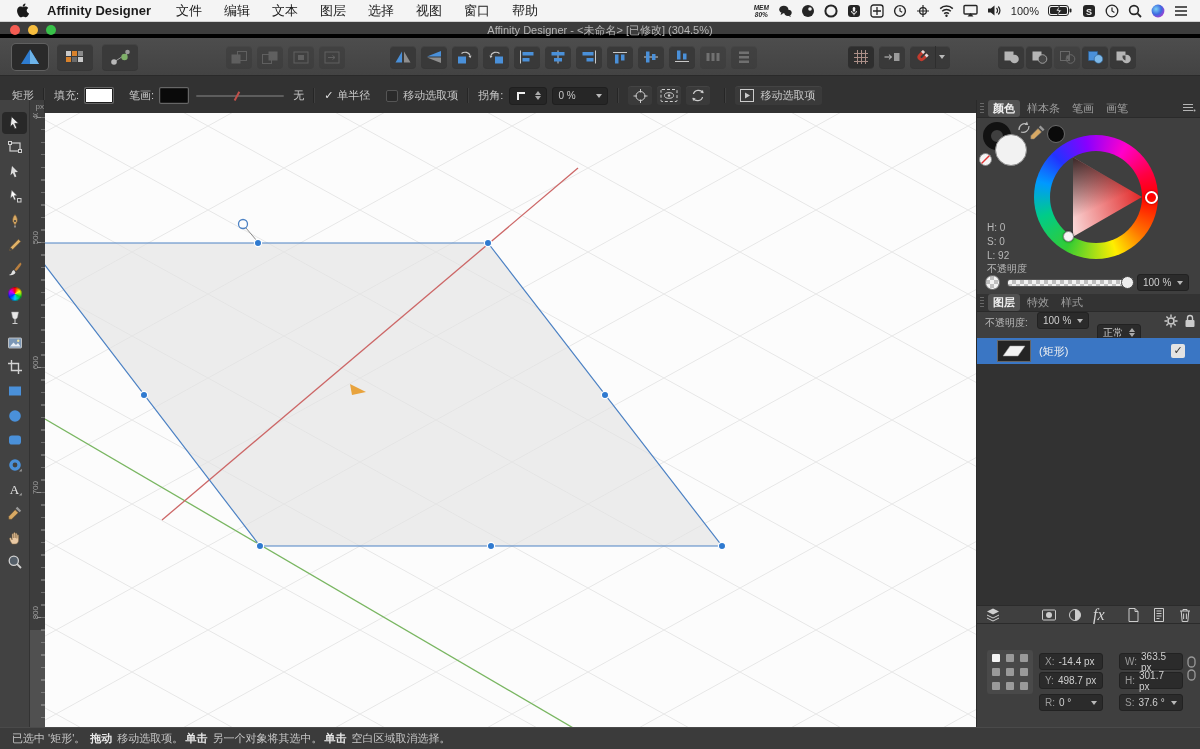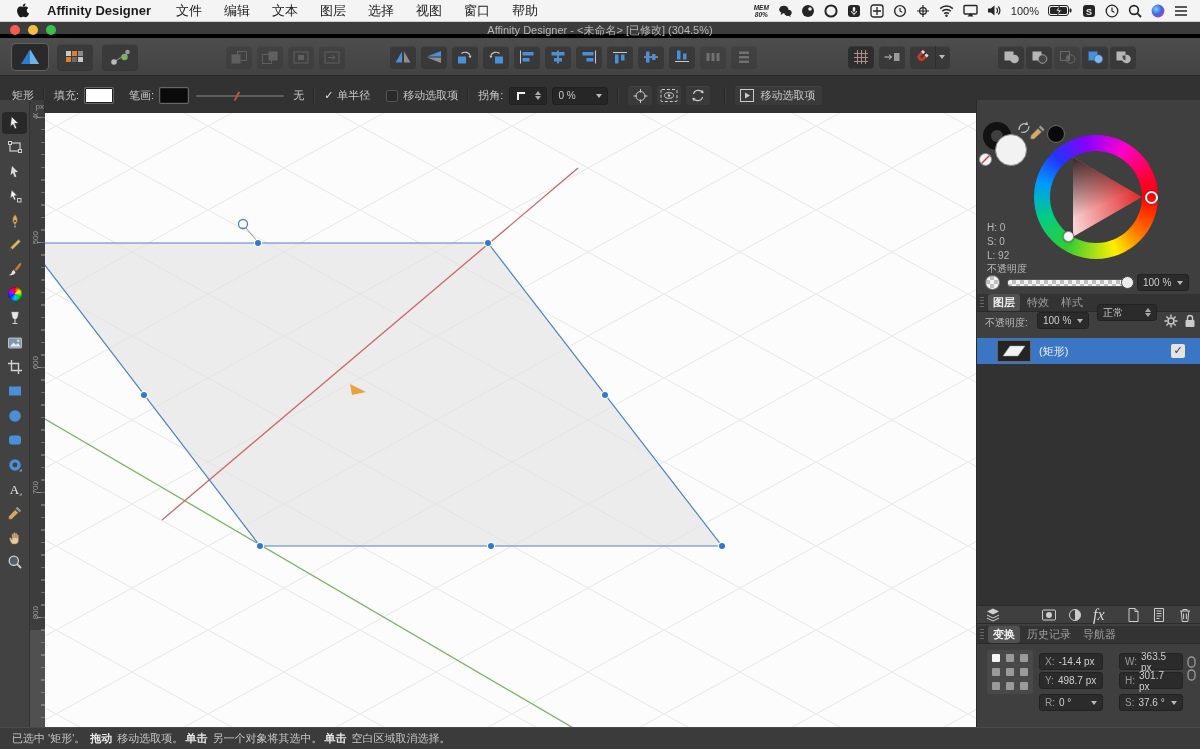--- a/index.html
+++ b/index.html
@@ -703,20 +703,31 @@
         <circle cx="560" cy="282" r="3.6" stroke="#fff" stroke-width="1.2" data-name="node-handle" fill="#2f7ad0"></circle>
         <circle cx="215" cy="433" r="3.6" stroke="#fff" stroke-width="1.2" data-name="node-handle" fill="#2f7ad0"></circle>
         <circle cx="446" cy="433" r="3.6" stroke="#fff" stroke-width="1.2" data-name="node-handle" fill="#2f7ad0"></circle>
         <circle cx="677" cy="433" r="3.6" stroke="#fff" stroke-width="1.2" data-name="node-handle" fill="#2f7ad0"></circle>
       </g>
     </svg>
   </div>
 
   <div class="rightpanel" data-name="studio-panels">
 
+    <div class="ptabs" style="top:0" data-name="color-panel-tabs">
+      <span class="grip" data-name="panel-drag-handle"></span>
+      <span class="tab active" data-name="tab-color">颜色</span>
+      <span class="tab" data-name="tab-swatches">样本条</span>
+      <span class="tab" data-name="tab-stroke">笔画</span>
+      <span class="tab" data-name="tab-brush">画笔</span>
+      <span class="pmenu" data-name="panel-menu-icon"><svg width="14" height="10">
+            <path d="M1 1.5 H11 M1 4.5 H11 M1 7.5 H11" stroke="#b5b5b5"></path>
+            <circle cx="12.5" cy="7.5" r="1" fill="#b5b5b5"></circle>
+          </svg></span>
+    </div>
     <div class="abs" style="left:6px;top:22px;width:28px;height:28px;border-radius:50%;border:8px solid #121212;box-sizing:border-box" data-name="stroke-swatch"></div>
     <div class="abs" style="left:18px;top:34px;width:32px;height:32px;border-radius:50%;background:#f2f2f2;border:1px solid #8a8a8a;box-sizing:border-box" data-name="fill-swatch"></div>
     <span class="abs" style="left:40px;top:21px" data-name="swap-colors-icon"><svg width="14" height="13">
           <path d="M2 9 a6 6 0 0 1 8 -6" fill="none" stroke="#bbb" stroke-width="1.2"></path>
           <path d="M10 0.5 l1.2 3.4 -3.6 0 Z" fill="#bbb"></path>
           <path d="M12 5 a6 6 0 0 1 -8 6" fill="none" stroke="#bbb" stroke-width="1.2"></path>
         </svg></span>
     <span class="abs" style="left:2px;top:53px;width:11px;height:11px;border-radius:50%;background:#f5f5f5;border:1px solid #888;overflow:hidden" data-name="no-color-icon"><svg width="11" height="11">
           <line x1="1" y1="10" x2="10" y2="1" stroke="#d33" stroke-width="1.5"></line>
         </svg></span>
@@ -747,21 +758,21 @@
       <span class="grip" data-name="panel-drag-handle"></span>
       <span class="tab active" data-name="tab-layers">图层</span>
       <span class="tab" data-name="tab-effects">特效</span>
       <span class="tab" data-name="tab-styles">样式</span>
     </div>
     <span class="abs" style="left:8px;top:216px;font-size:10px;color:#b8b8b8" data-name="layers-opacity-label">不透明度:</span>
     <div class="field abs" style="left:60px;top:212px;width:52px" data-name="layers-opacity-select">
       <span data-name="layers-opacity-value">100 %</span>
       <span class="dda" style="margin-left:auto" data-name="chevron-down-icon"></span>
     </div>
-    <div class="field abs" style="left:120px;top:204px;width:60px" data-name="blend-mode-select">
+    <div class="field abs" style="left:120px;top:224px;width:44px" data-name="blend-mode-select">
       <span data-name="blend-mode-value">正常</span>
       <span class="blendstep" data-name="blend-stepper-icon">
           <i class="up"></i>
           <i class="dn"></i>
         </span>
     </div>
     <span class="abs" style="left:186px;top:213px" data-name="gear-icon"><svg width="16" height="16">
           <circle cx="8" cy="8" r="3" fill="none" stroke="#ccc" stroke-width="1.5"></circle>
           <path d="M8 1.5 V4 M8 12 V14.5 M1.5 8 H4 M12 8 H14.5 M3.4 3.4 L5.2 5.2 M10.8 10.8 L12.6 12.6 M12.6 3.4 L10.8 5.2 M5.2 10.8 L3.4 12.6" stroke="#ccc" stroke-width="1.4"></path>
         </svg></span>
@@ -816,26 +827,20 @@
         </span>
         <span class="pbico" data-name="trash-icon">
           <svg width="16" height="16">
             <path d="M3 4 H13 M6 4 V2.5 H10 V4" stroke="#ccc" fill="none"></path>
             <path d="M4.2 4 L5.2 14.5 H10.8 L11.8 4" fill="none" stroke="#ccc"></path>
             <path d="M6.6 6.5 V12 M9.4 6.5 V12" stroke="#ccc"></path>
           </svg>
         </span>
       </div>
 
-    <div class="ptabs" style="top:526px" data-name="transform-panel-tabs">
-      <span class="grip" data-name="panel-drag-handle"></span>
-      <span class="tab active" data-name="tab-transform">变换</span>
-      <span class="tab" data-name="tab-history">历史记录</span>
-      <span class="tab" data-name="tab-navigator">导航器</span>
-    </div>
     <div class="anchor" data-name="anchor-point-selector">
       <span class="asq sel" style="left:5px;top:4px" data-name="anchor-top-left"></span>
       <span class="asq" style="left:19px;top:4px" data-name="anchor-top-center"></span>
       <span class="asq" style="left:33px;top:4px" data-name="anchor-top-right"></span>
       <span class="asq" style="left:5px;top:18px" data-name="anchor-middle-left"></span>
       <span class="asq" style="left:19px;top:18px" data-name="anchor-center"></span>
       <span class="asq" style="left:33px;top:18px" data-name="anchor-middle-right"></span>
       <span class="asq" style="left:5px;top:32px" data-name="anchor-bottom-left"></span>
       <span class="asq" style="left:19px;top:32px" data-name="anchor-bottom-center"></span>
       <span class="asq" style="left:33px;top:32px" data-name="anchor-bottom-right"></span>

